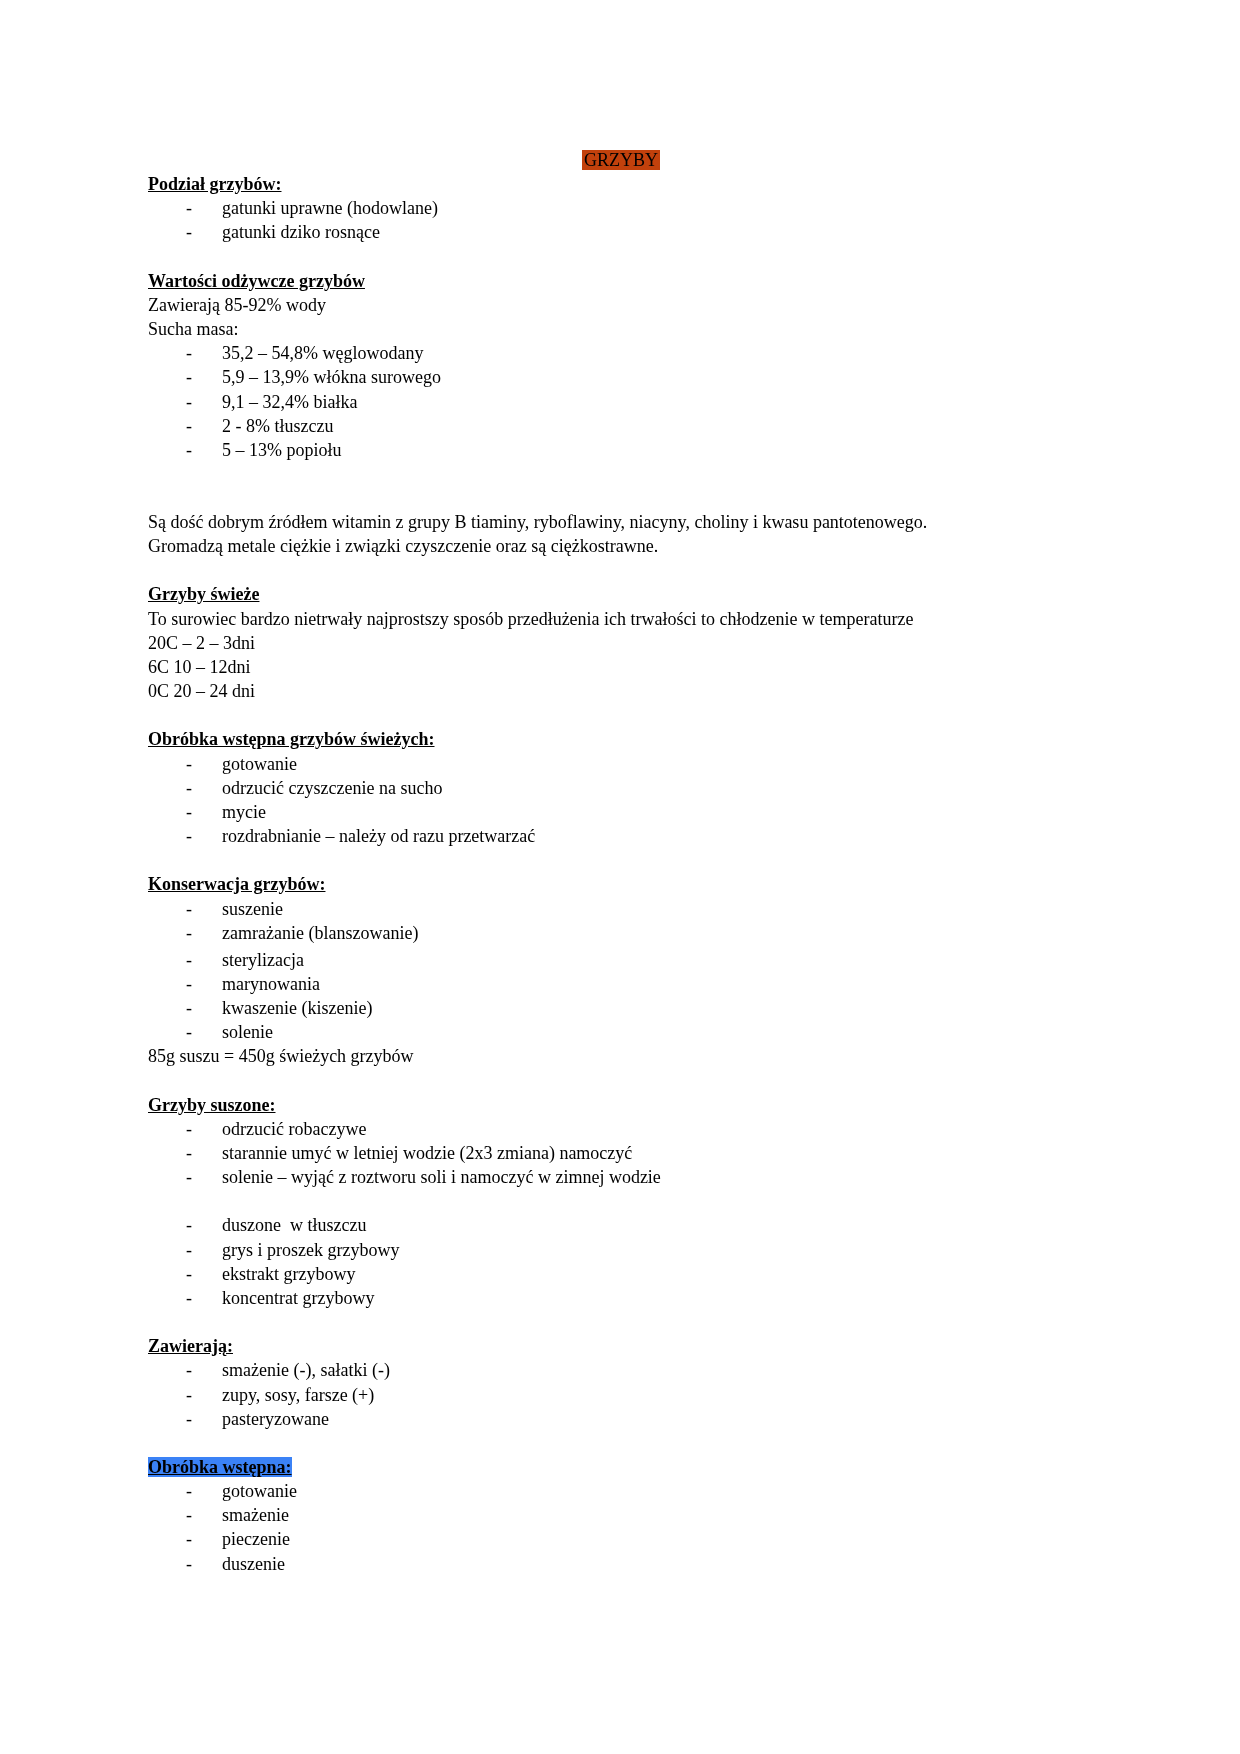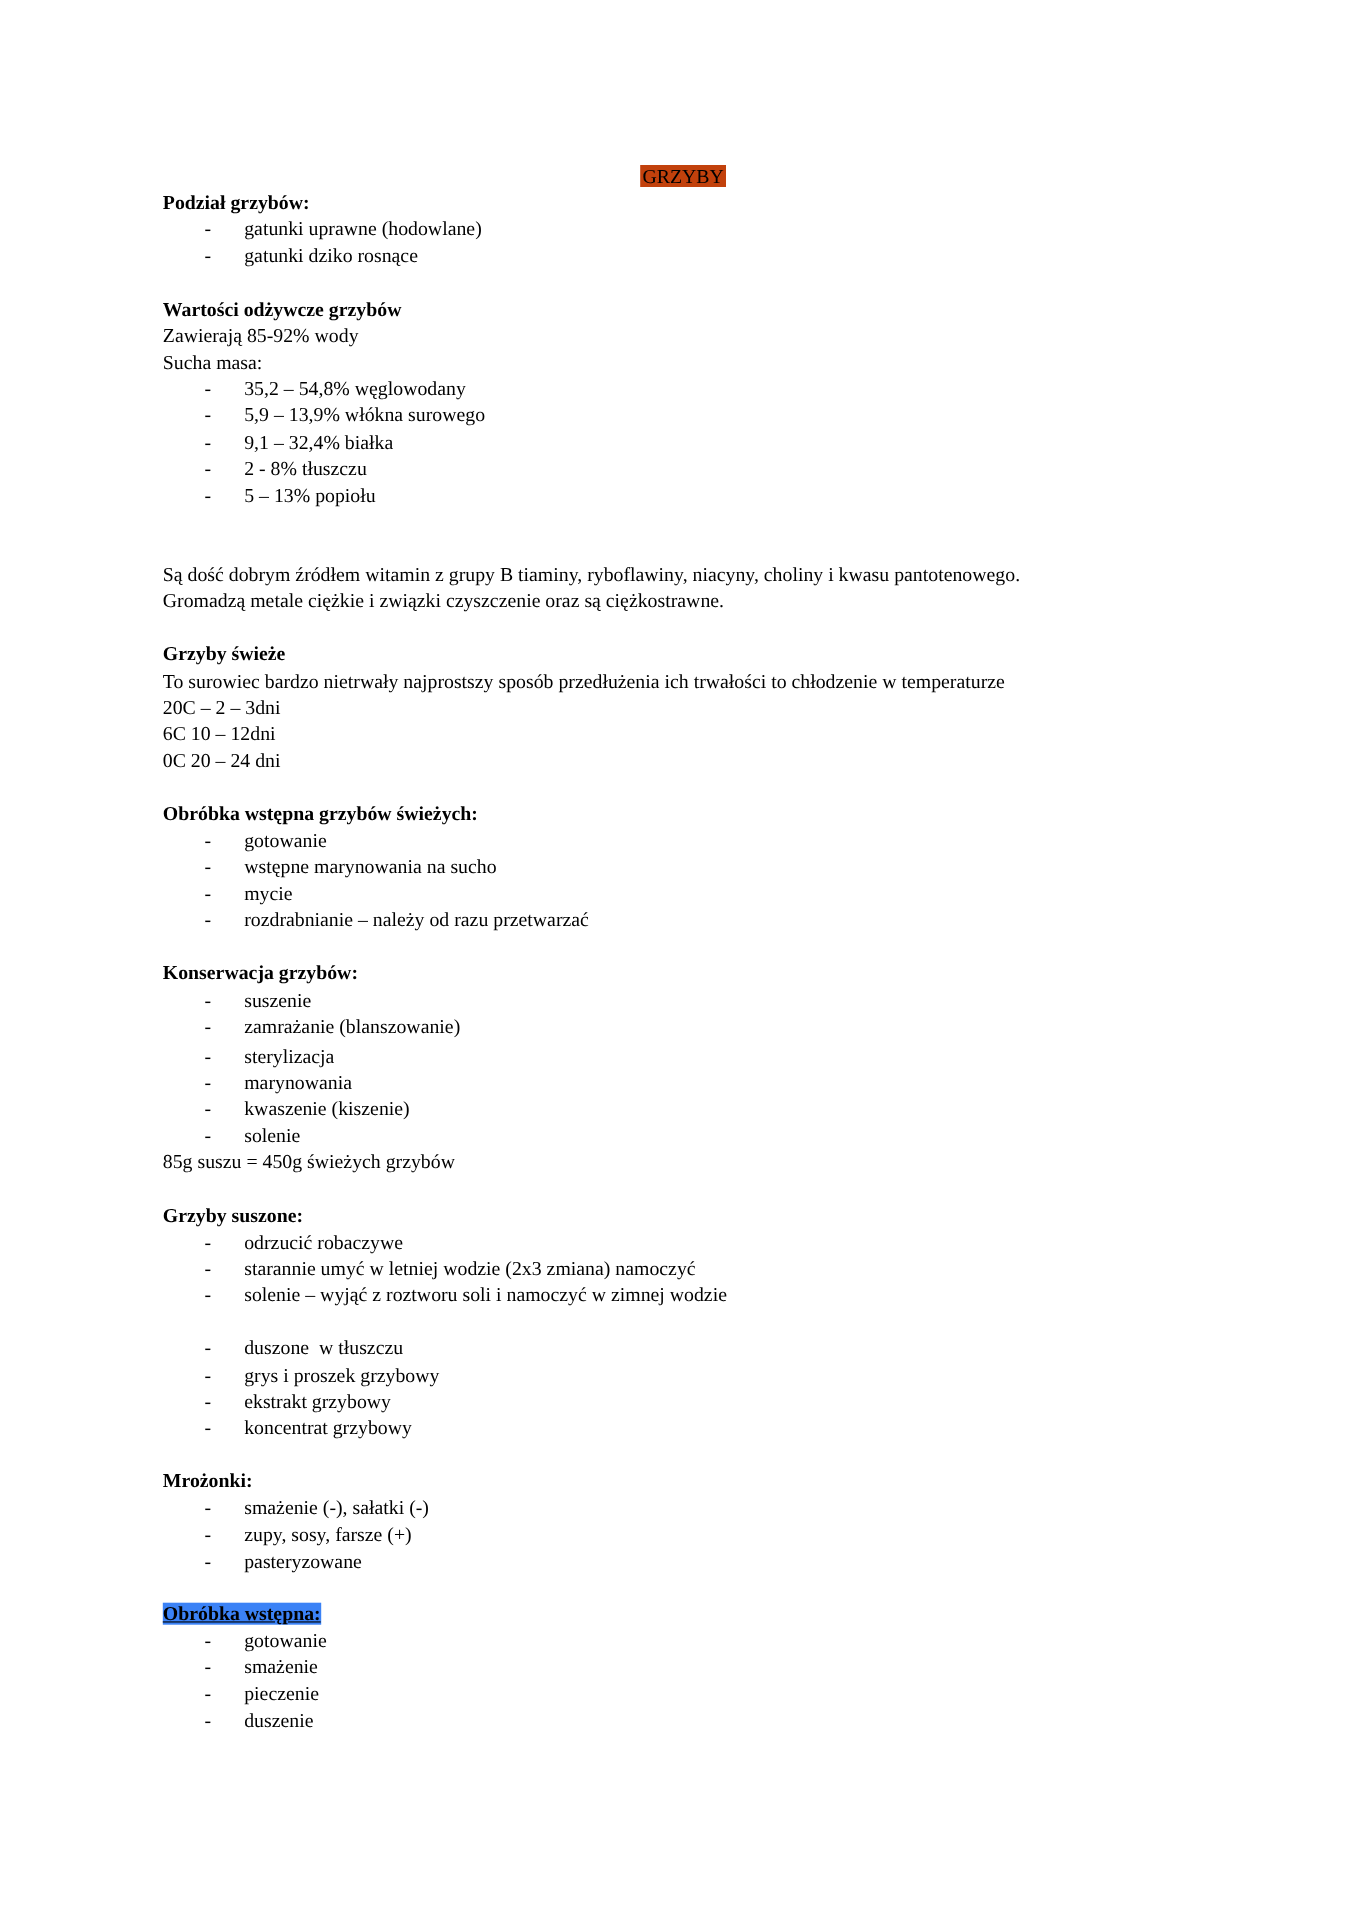--- a/index.html
+++ b/index.html
@@ -2,21 +2,21 @@
 <html><head>
 <meta charset="utf-8">
 <style>
   html, body { margin: 0; padding: 0; background: #ffffff; }
   body { width: 1240px; height: 1754px; position: relative; overflow: hidden;
          font-family: "Liberation Serif", "DejaVu Serif", serif; font-size: 18px; color: #000; }
   .page { position: absolute; left: 148px; top: 148px; width: 960px; }
   .title-wrap { text-align: center; height: 24px; line-height: 24px; padding-left: 0; width: 946px; }
   .title { background: #c2410c; padding: 0 2px; }
   .line { height: 24.2px; line-height: 24px; white-space: nowrap; }
-  .h { font-weight: bold; }
+  .h { font-weight: bold; text-decoration: underline; }
   .gap { height: 24px; }
   .gap2 { height: 48px; }
   .bullet { position: relative; padding-left: 74px; }
   .bullet .dash { position: absolute; left: 38px; }
   .hl-yellow { background: #3b82f6; text-decoration: underline; font-weight: bold; }
 </style>
 </head>
 <body>
 
 <div class="page">
@@ -45,21 +45,21 @@
 
   <div class="line h">Grzyby świeże</div>
   <div class="line">To surowiec bardzo nietrwały najprostszy sposób przedłużenia ich trwałości to chłodzenie w temperaturze</div>
   <div class="line">20C – 2 – 3dni</div>
   <div class="line">6C 10 – 12dni</div>
   <div class="line">0C 20 – 24 dni</div>
   <div class="gap"></div>
 
   <div class="line h">Obróbka wstępna grzybów świeżych:</div>
   <div class="line bullet"><span class="dash">-</span><span>gotowanie</span></div>
-  <div class="line bullet"><span class="dash">-</span><span>wstępne marynowania na sucho</span></div>
+  <div class="line bullet"><span class="dash">-</span><span>odrzucić czyszczenie na sucho</span></div>
   <div class="line bullet"><span class="dash">-</span><span>mycie</span></div>
   <div class="line bullet"><span class="dash">-</span><span>rozdrabnianie – należy od razu przetwarzać</span></div>
   <div class="gap"></div>
 
   <div class="line h">Konserwacja grzybów:</div>
   <div class="line bullet"><span class="dash">-</span><span>suszenie</span></div>
   <div class="line bullet"><span class="dash">-</span><span>zamrażanie (blanszowanie)</span></div>
   <div class="line bullet" style="height:27px;line-height:30px"><span class="dash">-</span><span>sterylizacja</span></div>
   <div class="line bullet"><span class="dash">-</span><span>marynowania</span></div>
   <div class="line bullet"><span class="dash">-</span><span>kwaszenie (kiszenie)</span></div>
@@ -72,21 +72,21 @@
   <div class="line bullet"><span class="dash">-</span><span>starannie umyć w letniej wodzie (2x3 zmiana) namoczyć</span></div>
   <div class="line bullet"><span class="dash">-</span><span>solenie – wyjąć z roztworu soli i namoczyć w zimnej wodzie</span></div>
   <div class="gap"></div>
 
   <div class="line bullet"><span class="dash">-</span><span style="white-space:pre">duszone  w tłuszczu</span></div>
   <div class="line bullet"><span class="dash">-</span><span>grys i proszek grzybowy</span></div>
   <div class="line bullet"><span class="dash">-</span><span>ekstrakt grzybowy</span></div>
   <div class="line bullet"><span class="dash">-</span><span>koncentrat grzybowy</span></div>
   <div class="gap"></div>
 
-  <div class="line h">Mrożonki:</div>
+  <div class="line h">Zawierają:</div>
   <div class="line bullet"><span class="dash">-</span><span>smażenie (-), sałatki (-)</span></div>
   <div class="line bullet"><span class="dash">-</span><span>zupy, sosy, farsze (+)</span></div>
   <div class="line bullet"><span class="dash">-</span><span>pasteryzowane</span></div>
   <div class="gap"></div>
 
   <div class="line"><span class="hl-yellow">Obróbka wstępna:</span></div>
   <div class="line bullet"><span class="dash">-</span><span>gotowanie</span></div>
   <div class="line bullet"><span class="dash">-</span><span>smażenie</span></div>
   <div class="line bullet"><span class="dash">-</span><span>pieczenie</span></div>
   <div class="line bullet"><span class="dash">-</span><span>duszenie</span></div>

